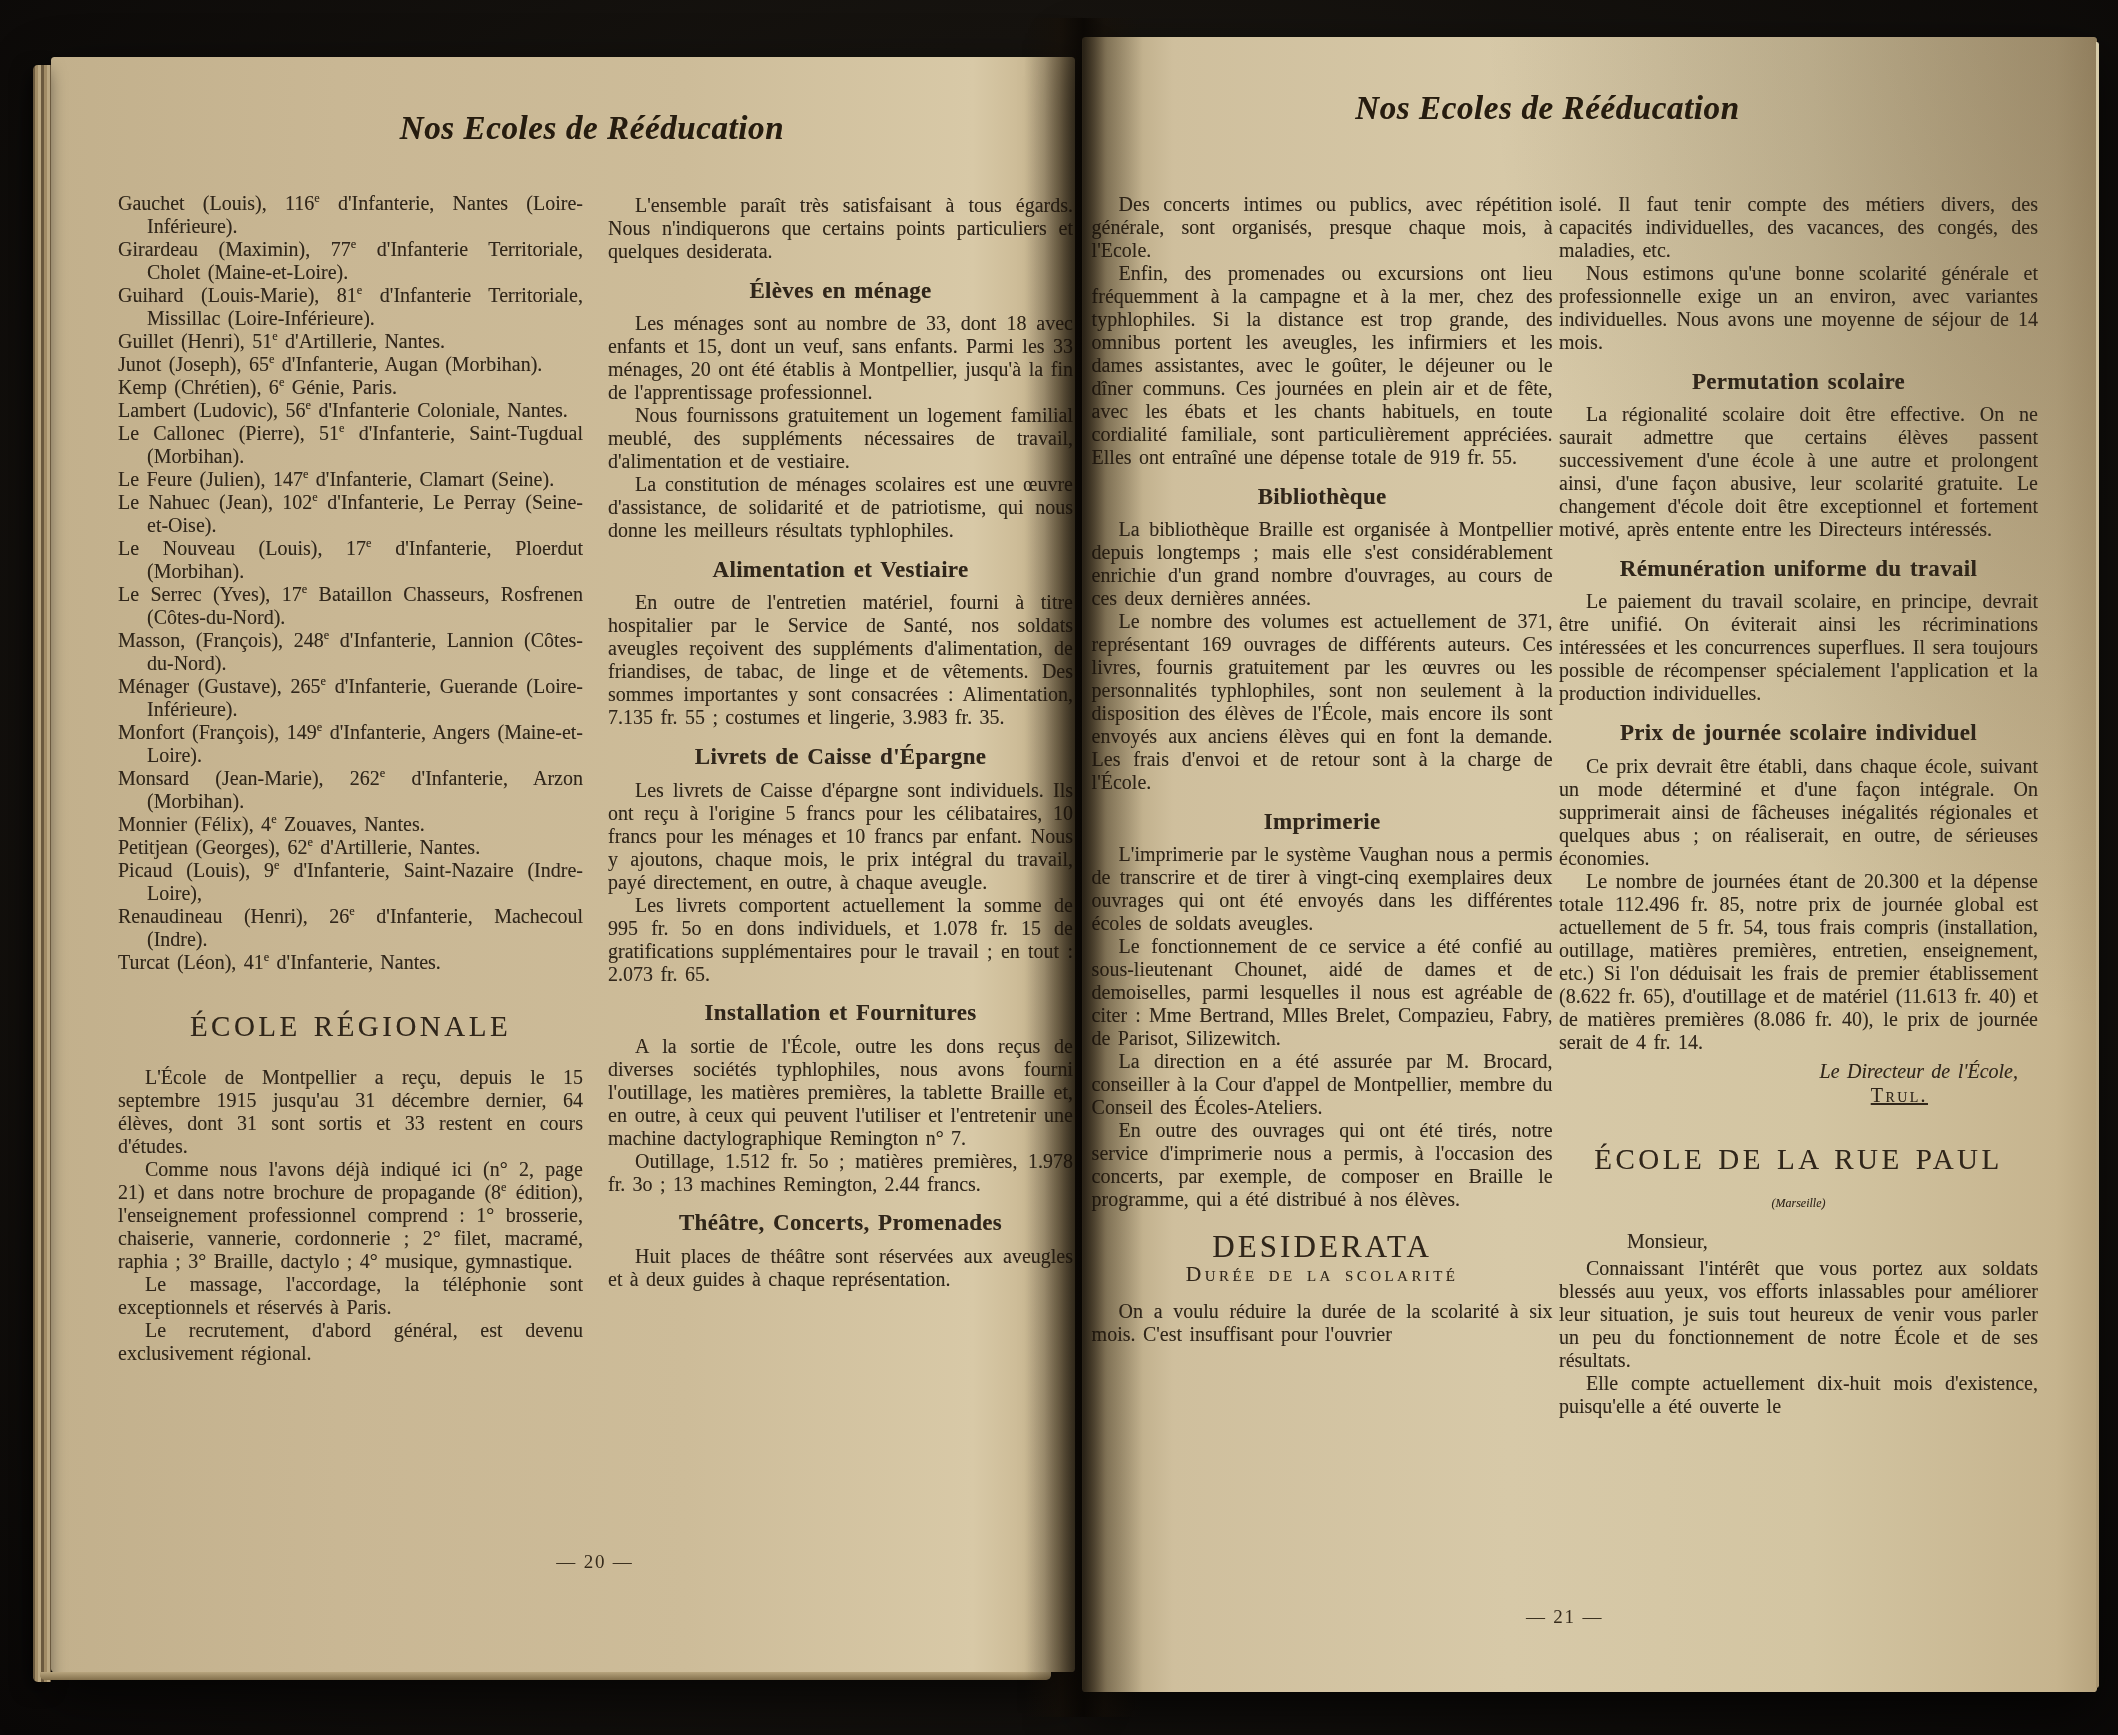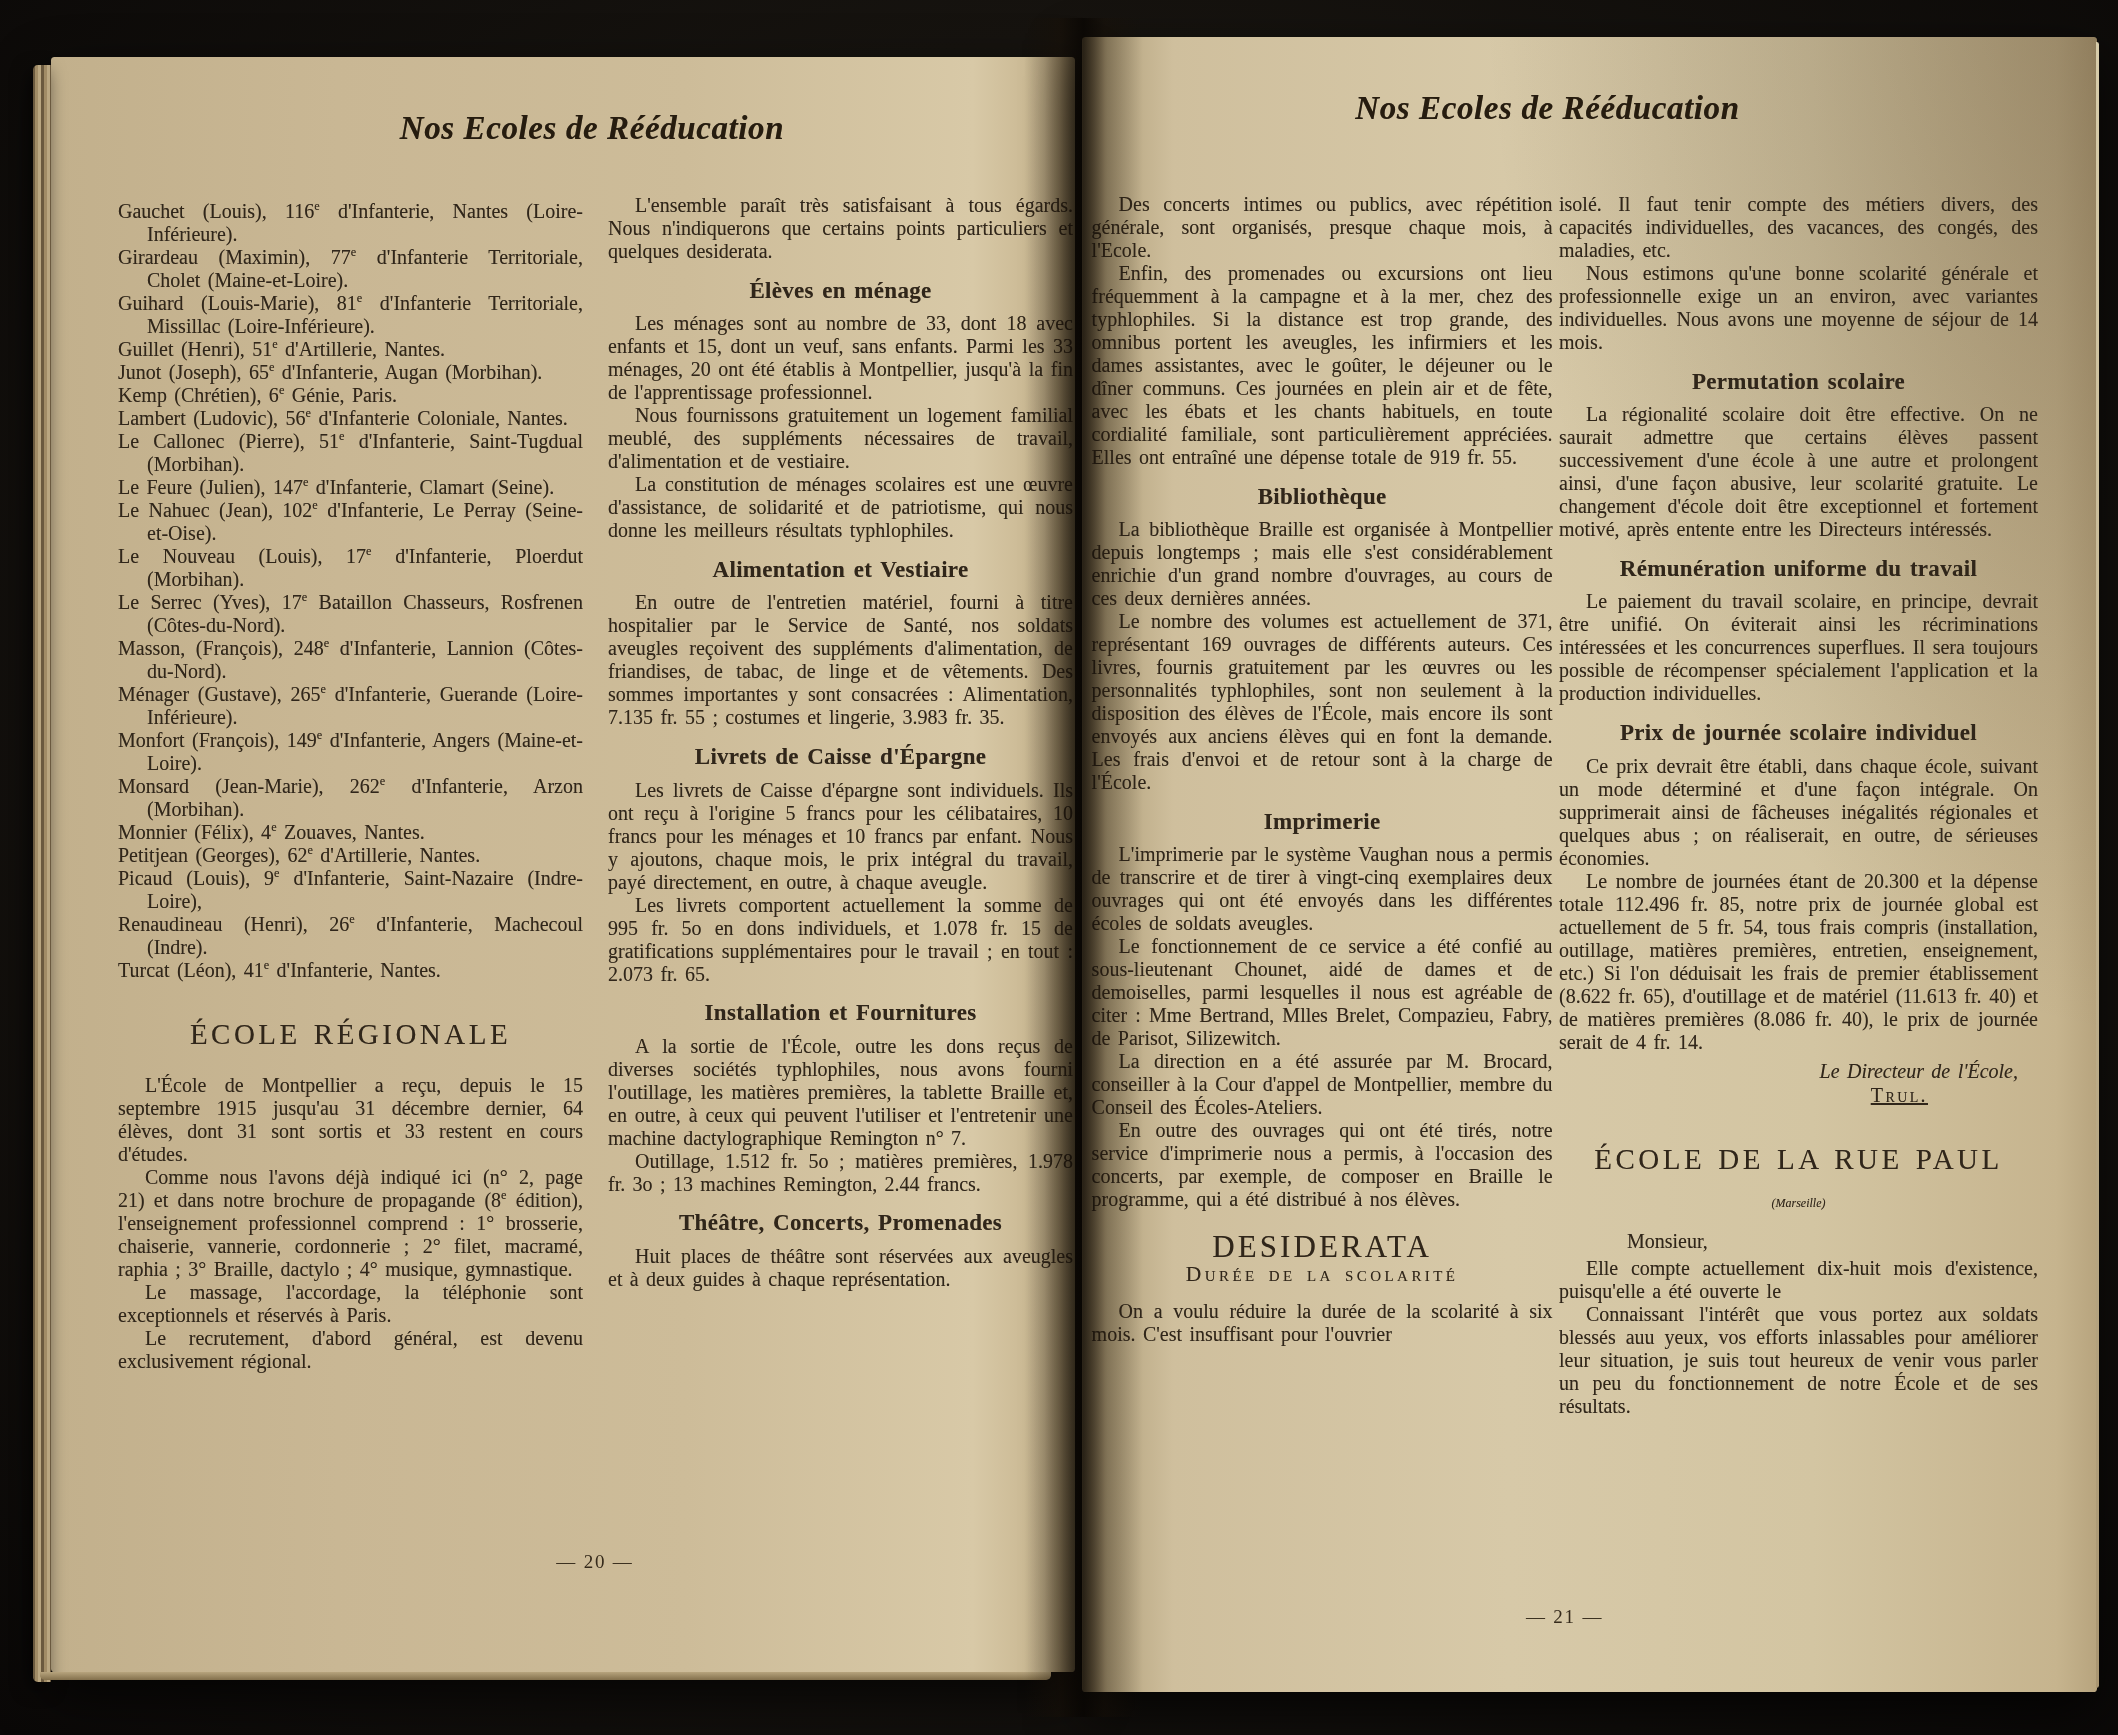--- a/index.html
+++ b/index.html
@@ -29,21 +29,21 @@
      background:radial-gradient(ellipse at 108% -8%, rgba(60,44,22,.38) 0%, rgba(60,44,22,0) 45%);}
 
   .running-title{position:absolute;top:55px;left:0;width:100%;text-align:center;
      font-style:italic;font-weight:700;font-size:33px;line-height:1;letter-spacing:0.6px;color:#261c0f;
      text-shadow:0 0 0.6px rgba(38,28,15,.5);}
   .page-left  .running-title{transform:translateX(29px);}
   .page-right .running-title{transform:translateX(-42px);}
 
   .col{position:absolute;font-size:20px;line-height:23px;word-spacing:2.4px;text-align:justify;
        text-shadow:0 0 0.6px rgba(48,38,26,.35);}
-  .page-left  .col-a{left:67px;top:135px;width:465px;margin-top:8px;}
+  .page-left  .col-a{left:67px;top:135px;width:465px;}
   .page-left  .col-b{left:557px;top:137px;width:465px;}
   .page-right .col-a{left:9.6px; top:156px;width:461px;}
   .page-right .col-b{left:477px;top:156px;width:479px;}
 
   .blk{margin:0;}
   sup{font-size:.62em;line-height:0;}
   .entry{padding-left:1.45em;text-indent:-1.45em;}
   .para{text-indent:1.35em;}
   .para0{text-indent:0;}
   .h{text-align:center;font-weight:700;font-size:23px;letter-spacing:0.3px;margin:15.5px 0 10.7px;text-indent:0;}
@@ -149,21 +149,21 @@
         <div class="blk h">Prix de journée scolaire individuel</div>
         <p class="blk para">Ce prix devrait être établi, dans chaque école, suivant un mode déterminé et d'une façon intégrale. On supprimerait ainsi de fâcheuses inégalités régionales et quelques abus ; on réaliserait, en outre, de sérieuses économies.</p>
         <p class="blk para">Le nombre de journées étant de 20.300 et la dépense totale 112.496 fr. 85, notre prix de journée global est actuellement de 5 fr. 54, tous frais compris (installation, outillage, matières premières, entretien, enseignement, etc.) Si l'on déduisait les frais de premier établissement (8.622 fr. 65), d'outillage et de matériel (11.613 fr. 40) et de matières premières (8.086 fr. 40), le prix de journée serait de 4 fr. 14.</p>
         <div class="blk sig-r">Le Directeur de l'École,</div>
         <div class="blk sig-name">Trul.</div>
         <div class="blk title">
           <div>ÉCOLE DE LA RUE PAUL</div>
         </div>
         <div class="blk subtitle">(Marseille)</div>
         <div class="blk letter-open">Monsieur,</div>
+        <p class="blk para">Connaissant l'intérêt que vous portez aux soldats blessés auu yeux, vos efforts inlassables pour améliorer leur situation, je suis tout heureux de venir vous parler un peu du fonctionnement de notre École et de ses résultats.</p>
         <p class="blk para">Elle compte actuellement dix-huit mois d'existence, puisqu'elle a été ouverte le</p>
-        <p class="blk para">Connaissant l'intérêt que vous portez aux soldats blessés auu yeux, vos efforts inlassables pour améliorer leur situation, je suis tout heureux de venir vous parler un peu du fonctionnement de notre École et de ses résultats.</p>
       </div>
     <div class="page-number">— 21 —</div>
   </div>
 
   <div class="gutter-shadow"></div>
 </div>
 
 
 </body></html>

